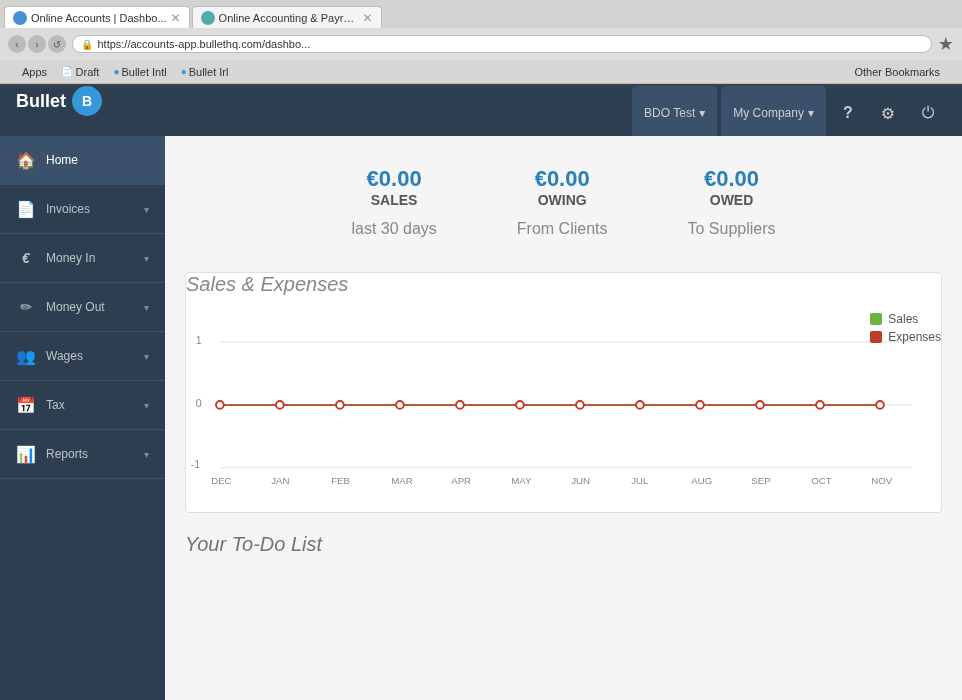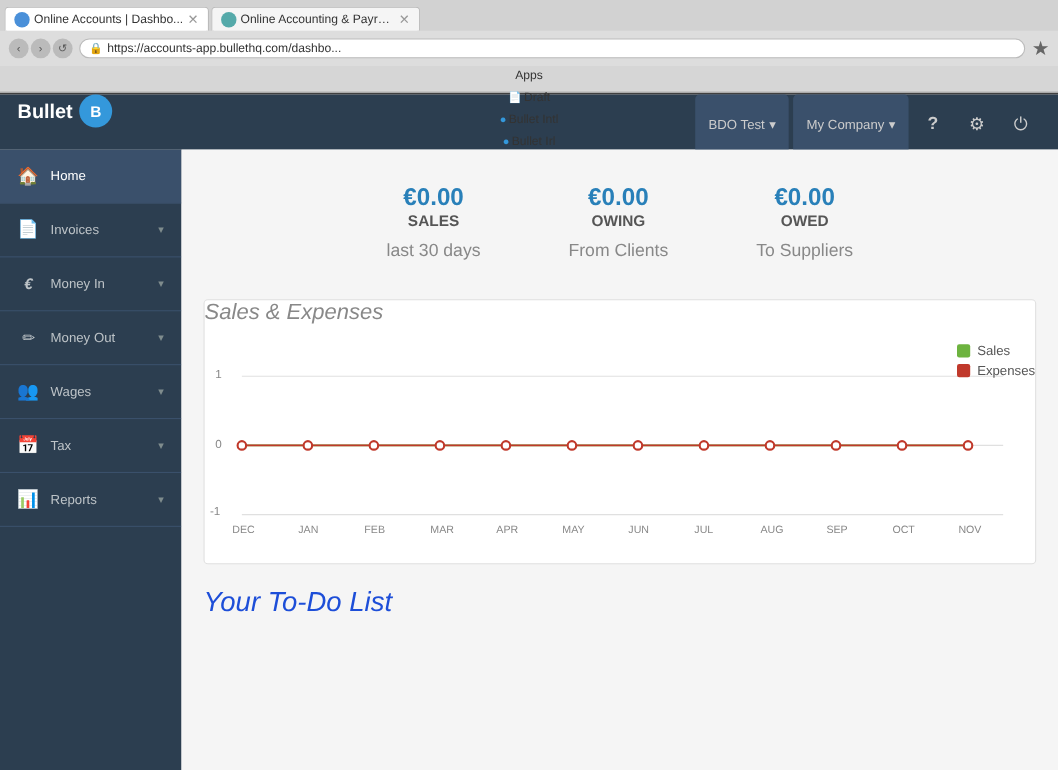--- a/index.html
+++ b/index.html
@@ -14,21 +14,21 @@
     .tab-favicon.green { background: #5aa; }
     .tab-title { font-size: 11px; color: #333; white-space: nowrap; overflow: hidden; text-overflow: ellipsis; max-width: 140px; }
     .tab-close { margin-left: 4px; color: #999; font-size: 12px; cursor: pointer; }
     
     .address-bar-row { display: flex; align-items: center; padding: 4px 8px; background: #ddd; gap: 6px; height: 32px; }
     .nav-buttons { display: flex; gap: 2px; }
     .nav-btn { background: #bbb; border: none; border-radius: 50%; width: 18px; height: 18px; cursor: pointer; font-size: 10px; color: #555; display: flex; align-items: center; justify-content: center; }
     .address-box { flex: 1; background: #fff; border: 1px solid #bbb; border-radius: 10px; padding: 2px 8px; font-size: 11px; display: flex; align-items: center; gap: 4px; }
     .lock-icon { color: #5a9; font-size: 10px; }
     .address-text { color: #333; font-size: 11px; }
-    .bookmark-row { display: flex; align-items: center; padding: 2px 18px; background: #d6d6d6; border-bottom: 1px solid #bbb; gap: 6px; height: 24px; flex-direction: column; }
+    .bookmark-row { display: flex; align-items: center; padding: 2px 18px; background: #d6d6d6; border-bottom: 1px solid #bbb; gap: 6px; height: 24px; }
     .bookmark-item { font-size: 11px; color: #333; cursor: pointer; padding: 1px 4px; border-radius: 2px; white-space: nowrap; display: flex; align-items: center; gap: 2px; }
     .bookmark-folder { margin-left: auto; }
 
     
     .app-header { background: #2c3e50; height: 50px; display: flex; align-items: flex-start; padding: 0 16px; }
     .logo-area { display: flex; align-items: center; gap: 6px; flex: 1; }
     .logo-text { color: #fff; font-size: 18px; font-weight: bold; }
     .logo-icon { width: 30px; height: 30px; background: #3498db; border-radius: 50%; display: flex; align-items: center; justify-content: center; color: white; font-size: 14px; font-weight: bold; }
     .header-nav { display: flex; gap: 4px; align-items: center; }
     .header-btn { background: #3a506b; border: none; color: #ccc; padding: 20px 12px; border-radius: 4px; cursor: pointer; font-size: 12px; display: flex; align-items: center; gap: 4px; }
@@ -62,21 +62,21 @@
     .chart-legend { position: absolute; top: 0; right: 0; display: flex; flex-direction: column; gap: 4px; }
     .legend-item { display: flex; align-items: center; gap: 6px; font-size: 12px; color: #555; }
     .legend-dot { width: 12px; height: 12px; border-radius: 2px; }
     .legend-dot.sales { background: #6db33f; }
     .legend-dot.expenses { background: #c0392b; }
 
     
     .chart-svg { width: 100%; height: 180px; }
 
     
-    .todo-title { font-size: 25px; color: #1d4ed8; font-style: italic; margin-top: 8px; }
+    .todo-title { font-size: 20px; color: #737373; font-style: italic; margin-top: 8px; }
   </style>
 </head>
 <body>
 
 <div class="browser-chrome">
   <div class="tab-bar">
     <div class="tab active">
       <div class="tab-favicon"></div>
       <span class="tab-title">Online Accounts | Dashbo...</span>
       <span class="tab-close">✕</span>

